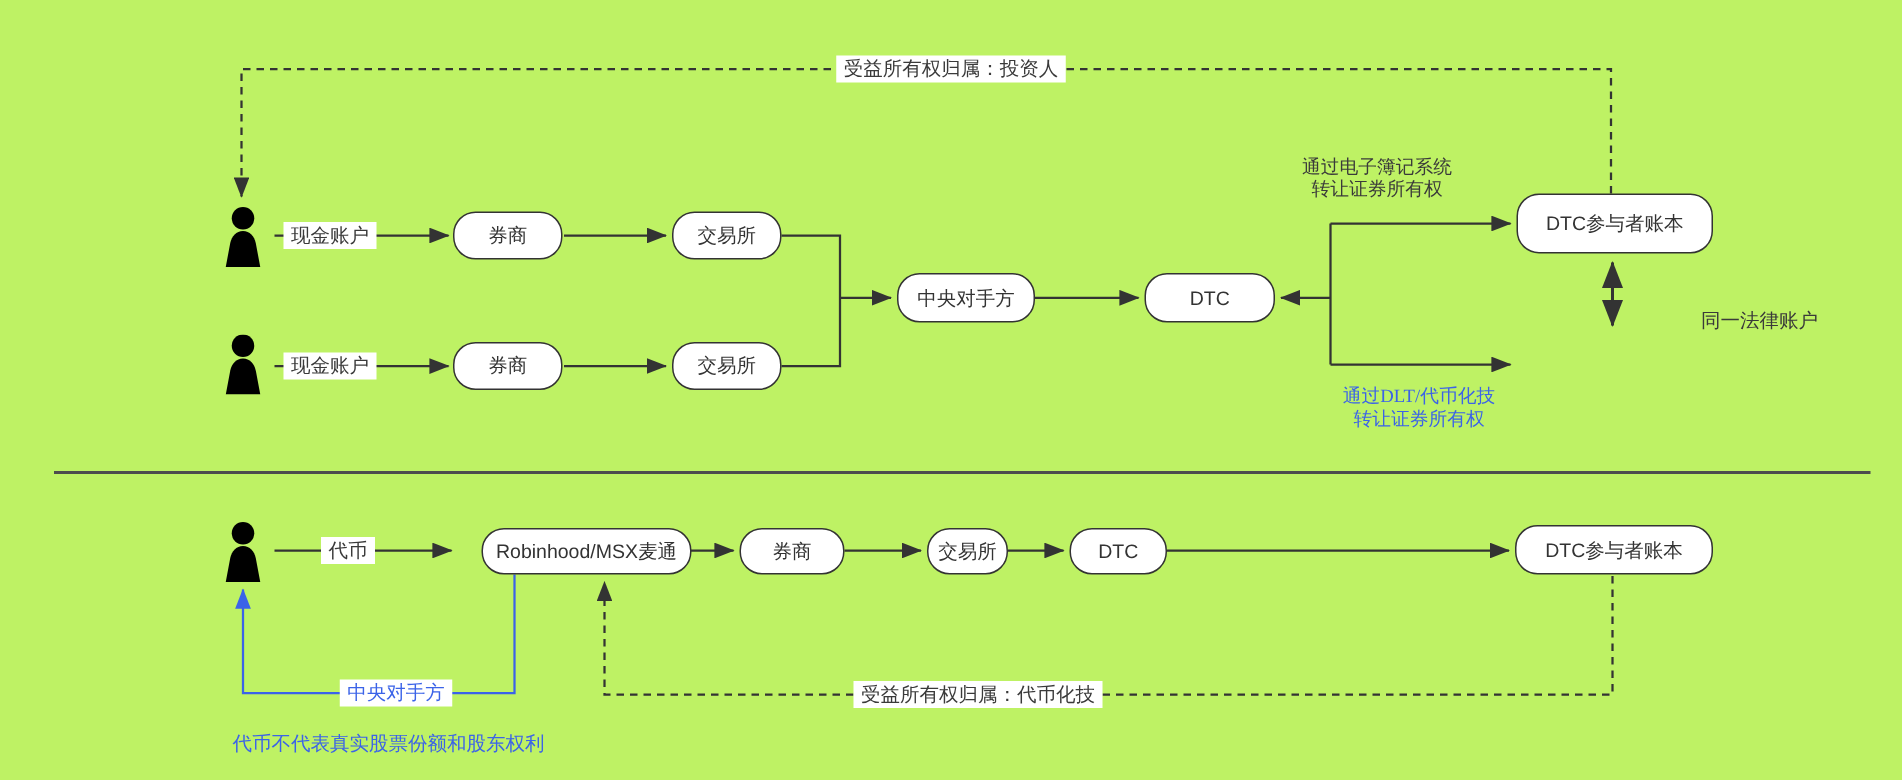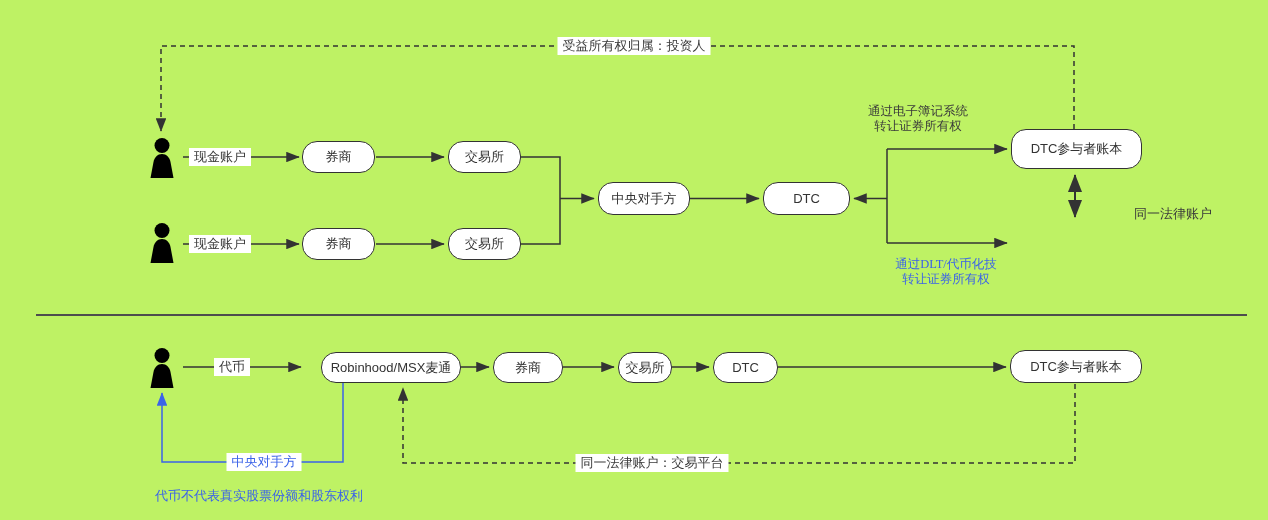--- a/index.html
+++ b/index.html
@@ -144,19 +144,19 @@
 
   <div class="divider"></div>
 
   <div class="lbl mask" style="left:232px;top:367px">代币</div>
   <div class="box" style="left:321px;top:352px;width:140px;height:31px">Robinhood/MSX麦通</div>
   <div class="box" style="left:493px;top:352px;width:70px;height:31px">券商</div>
   <div class="box" style="left:618px;top:352px;width:54px;height:31px">交易所</div>
   <div class="box" style="left:713px;top:352px;width:65px;height:31px">DTC</div>
   <div class="box" style="left:1010px;top:350px;width:132px;height:33px">DTC参与者账本</div>
 
-  <div class="lbl mask" style="left:652px;top:463px">同一法律账户：交易平台</div>
+  <div class="lbl mask" style="left:652px;top:463px">受益所有权归属：代币化技</div>
 
   <div class="lbl mask blue" style="left:264px;top:462px">中央对手方</div>
 
   <div class="lbl blue" style="left:155px;top:496px;transform:translate(0,-50%)">代币不代表真实股票份额和股东权利</div>
 
 </div>
 
 </body></html>

